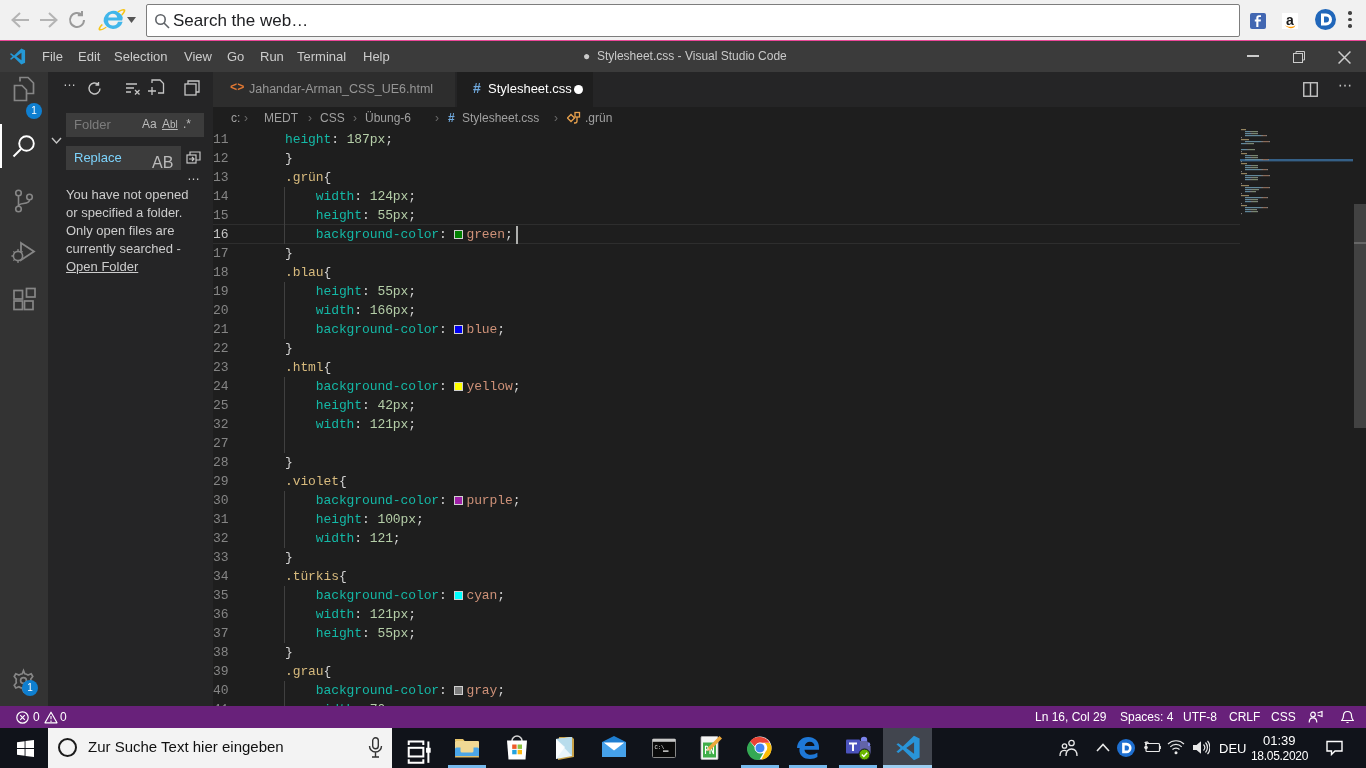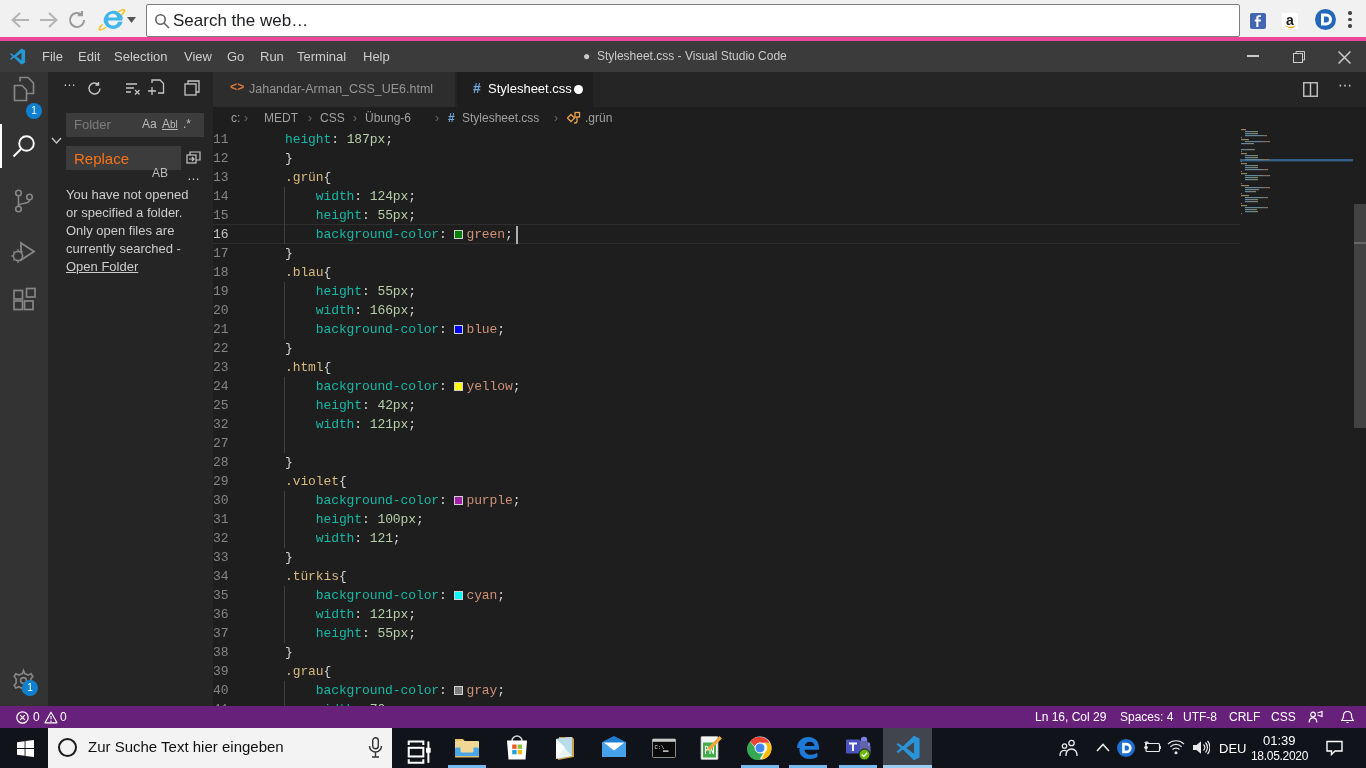--- a/index.html
+++ b/index.html
@@ -3,21 +3,21 @@
 <meta charset="utf-8">
 <style>
   * { margin:0; padding:0; box-sizing:border-box; }
   html,body { width:1366px; height:768px; overflow:hidden; background:#1e1e1e;
     font-family:"Liberation Sans", sans-serif; }
   .abs { position:absolute; }
   #stage { position:relative; width:1366px; height:768px; }
 
   
   #browser { position:absolute; left:0; top:0; width:1366px; height:41px;
-    background:#f1f1f1; border-bottom:4px solid #ec4899; }
+    background:#f1f1f1; border-bottom:1px solid #ec4899; }
   .navbtn { position:absolute; top:8px; width:24px; height:24px; color:#aeaeae; }
   #searchbox { position:absolute; left:146px; top:4px; width:1094px; height:33px;
     background:#fff; border:1px solid #7d7d7d; border-radius:2px; }
   #searchbox span.ph { position:absolute; left:26px; top:6px; font-size:17px; color:#202124; }
 
   
   #titlebar { position:absolute; left:0; top:41px; width:1366px; height:31px; background:#3b3b3b; }
   #titlebar .menu { position:absolute; top:0; height:31px; line-height:31px; font-size:13px; color:#cccccc; }
   #wintitle { position:absolute; top:0; height:34px; line-height:31px; font-size:12px; color:#cacaca; left:583px; }
 
@@ -196,22 +196,22 @@
     <svg class="abs" style="left:3px;top:64px" width="11" height="9" viewBox="0 0 11 9">
         <path d="M1 2 l4.5 5 L10 2" stroke="#c5c5c5" stroke-width="1.4" fill="none"></path>
       </svg>
     <div class="abs" style="left:18px;top:41px;width:138px;height:24px;background:#3c3c3c">
       <span class="abs" style="left:8px;top:4px;font-size:13px;color:#7d7d7d">Folder</span>
       <span class="abs" style="left:76px;top:4px;font-size:12px;color:#bbbbbb">Aa</span>
       <span class="abs" style="left:96px;top:4px;font-size:12px;color:#bbbbbb;text-decoration:underline">A<span style="font-size:10px">bl</span></span>
       <span class="abs" style="left:117px;top:4px;font-size:12px;color:#bbbbbb">.*</span>
     </div>
     <div class="abs" style="left:18px;top:74px;width:115px;height:24px;background:#3c3c3c">
-      <span class="abs" style="left:8px;top:4px;font-size:15px;color:#f97316">Replace</span>
-      <span class="abs" style="left:86px;top:20px;font-size:12px;color:#bbbbbb">AB</span>
+      <span class="abs" style="left:8px;top:4px;font-size:13px;color:#7dd3fc">Replace</span>
+      <span class="abs" style="left:86px;top:8px;font-size:16px;color:#bbbbbb">AB</span>
     </div>
     <svg class="abs" style="left:138px;top:78px" width="16" height="16" viewBox="0 0 16 16">
         <g stroke="#c5c5c5" stroke-width="1.2" fill="none">
           <rect x="1" y="5" width="9" height="8"></rect>
           <path d="M4 5 V2 H14 V10 H10"></path>
           <path d="M3 9 h5 M6 7 l2 2 -2 2"></path>
         </g>
       </svg>
     <div class="abs" style="left:139px;top:96px;font-size:13px;color:#cccccc;letter-spacing:1px">…</div>
     <div class="abs" style="left:18px;top:114px;width:135px;font-size:13px;line-height:18px;color:#cccccc">You have not opened or specified a folder. Only open files are currently searched - <span style="text-decoration:underline">Open Folder</span></div>

